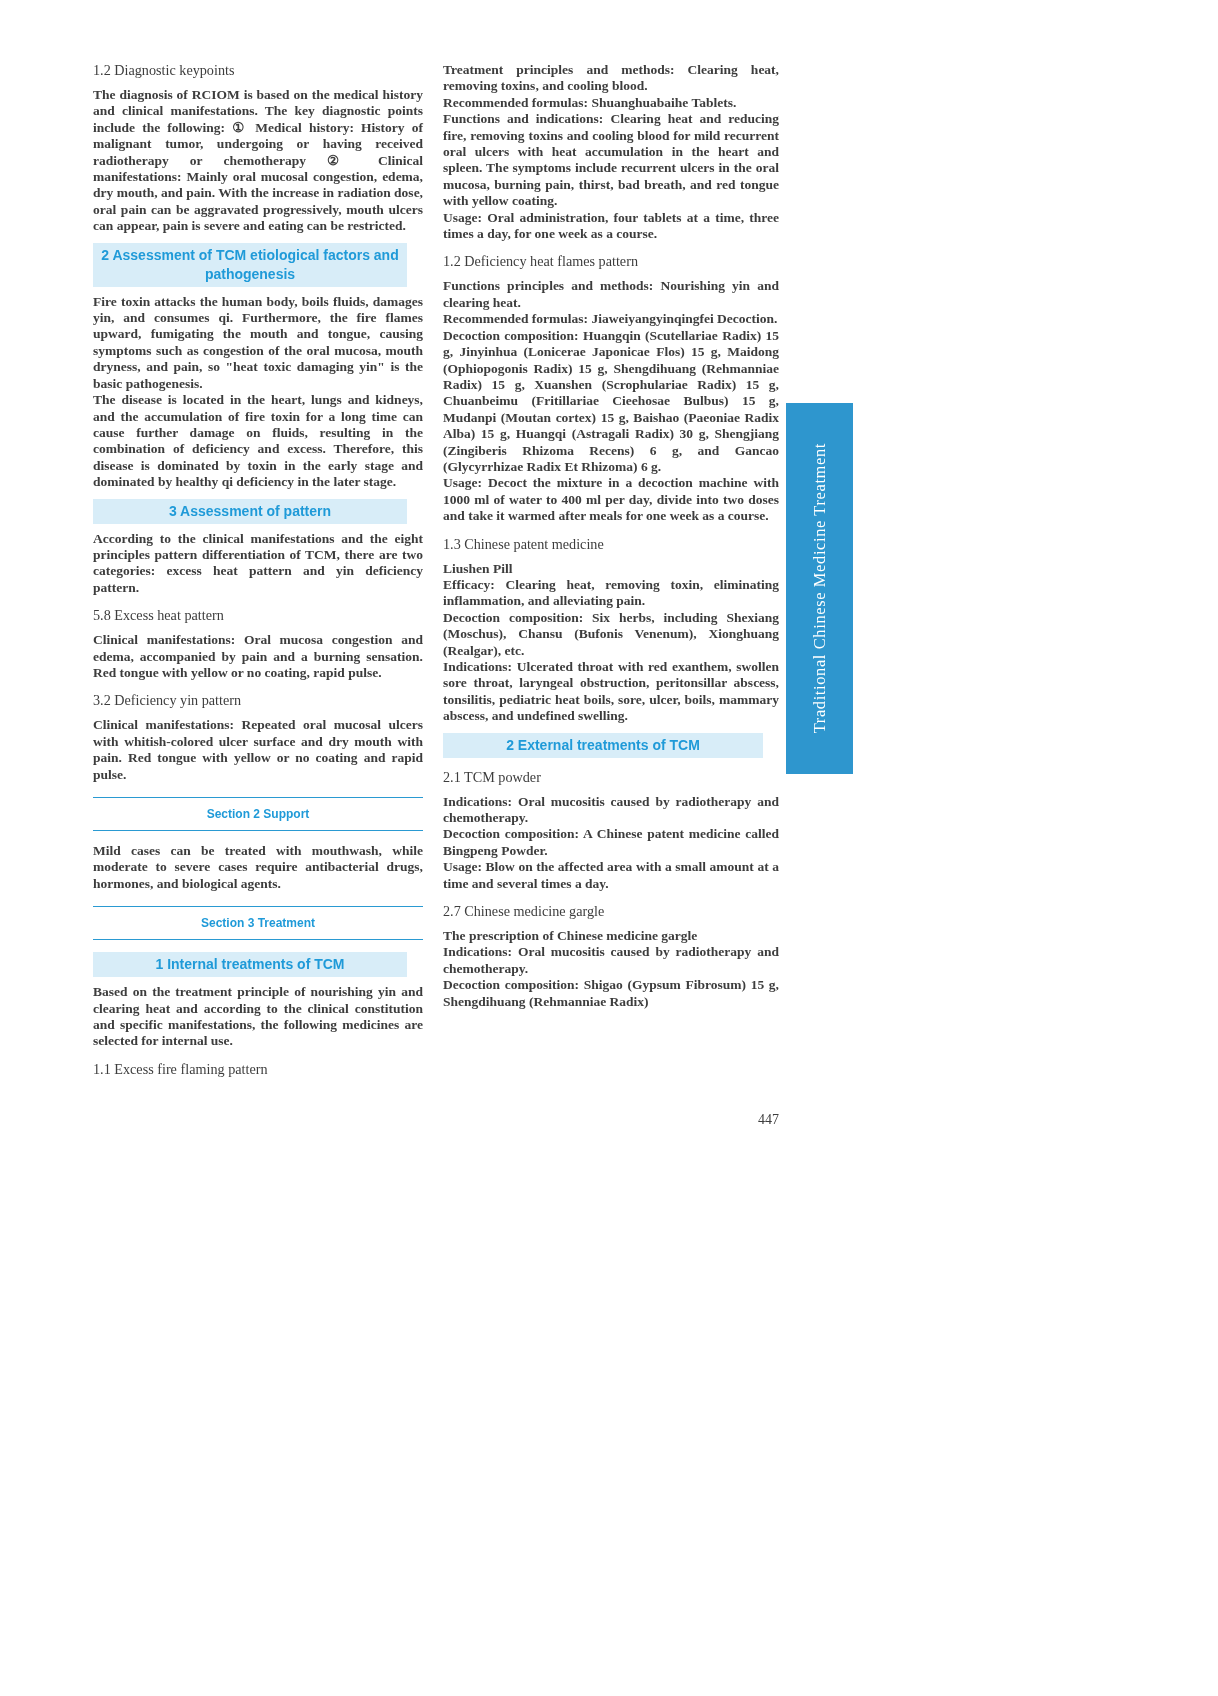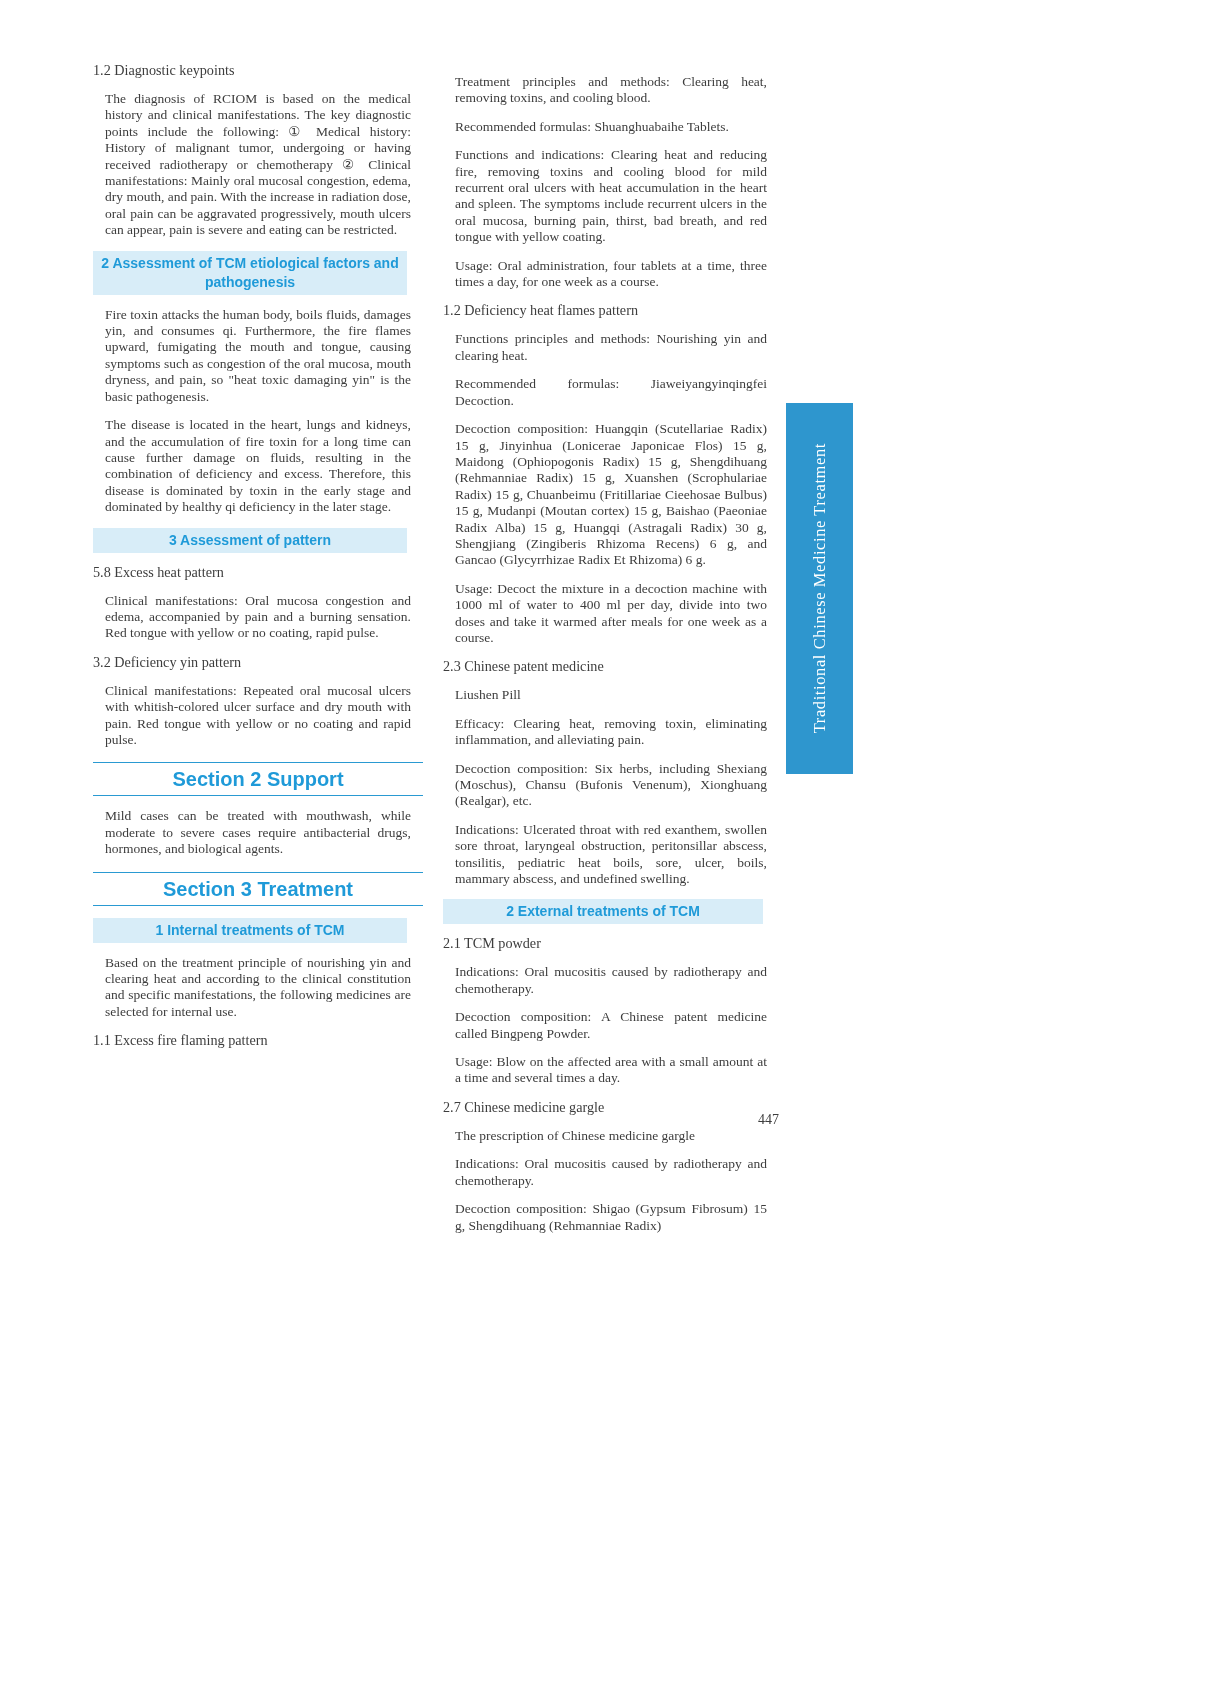--- a/index.html
+++ b/index.html
@@ -5,35 +5,35 @@
   html,body { margin:0; padding:0; background:#ffffff; }
   .page {
     position:relative; width:1218px; height:1696px; background:#ffffff;
     font-family:"Liberation Serif", serif; color:#3d3d3d; overflow:hidden;
   }
   .col { position:absolute; top:62px; }
   .col-left  { left:93px;  width:330px; }
   .col-right { left:443px; width:336px; }
 
   .para {
-    font-size:13.5px; line-height:16.4px; text-align:justify; margin:12px;
+    font-size:13.5px; line-height:16.4px; text-align:justify; margin:0;font-weight:bold;
   }
   .sub {
     font-size:14.2px; line-height:17px; margin:11px 0 8px 0;
   }
   .col > .sub:first-child { margin-top:0; }
   .hbox {
     background:#d8edf8; color:#1f9ad8;
     font-family:"Liberation Sans", sans-serif; font-weight:bold;
     font-size:14px; line-height:19px; text-align:center;
     padding:3px 6px; margin:8px 16px 7px 0;
   }
   .hrule {
     color:#1f9ad8; font-family:"Liberation Sans", sans-serif; font-weight:bold;
-    font-size:20px; line-height:18px; text-align:center;
+    font-size:12px; line-height:18px; text-align:center;
     border-top:1.6px solid #2a9ad2; border-bottom:1.6px solid #2a9ad2;
     padding:7px 0; margin:14px 0 12px 0;
   }
   .side-tab {
     position:absolute; left:786px; top:403px; width:67px; height:371px;
     background:#2e96ce; display:flex; align-items:center; justify-content:center;
   }
   .side-tab .tab-text {
     writing-mode:vertical-rl; transform:rotate(180deg);
     color:#ffffff; font-family:"Liberation Serif", serif;
@@ -49,20 +49,21 @@
 
 <div class="page">
 
   <div class="col col-left">
     <div class="sub">1.2 Diagnostic keypoints</div>
     <div class="para">The diagnosis of RCIOM is based on the medical history and clinical manifestations. The key diagnostic points include the following: ① Medical history: History of malignant tumor, undergoing or having received radiotherapy or chemotherapy ② Clinical manifestations: Mainly oral mucosal congestion, edema, dry mouth, and pain. With the increase in radiation dose, oral pain can be aggravated progressively, mouth ulcers can appear, pain is severe and eating can be restricted.</div>
     <div class="hbox">2 Assessment of TCM etiological factors and pathogenesis</div>
     <div class="para">Fire toxin attacks the human body, boils fluids, damages yin, and consumes qi. Furthermore, the fire flames upward, fumigating the mouth and tongue, causing symptoms such as congestion of the oral mucosa, mouth dryness, and pain, so "heat toxic damaging yin" is the basic pathogenesis.</div>
     <div class="para">The disease is located in the heart, lungs and kidneys, and the accumulation of fire toxin for a long time can cause further damage on fluids, resulting in the combination of deficiency and excess. Therefore, this disease is dominated by toxin in the early stage and dominated by healthy qi deficiency in the later stage.</div>
     <div class="hbox">3 Assessment of pattern</div>
+    <div class="para">According to the clinical manifestations and the eight principles pattern differentiation of TCM, there are two categories: excess heat pattern and yin deficiency pattern.</div>
     <div class="sub">5.8 Excess heat pattern</div>
     <div class="para">Clinical manifestations: Oral mucosa congestion and edema, accompanied by pain and a burning sensation. Red tongue with yellow or no coating, rapid pulse.</div>
     <div class="sub">3.2 Deficiency yin pattern</div>
     <div class="para">Clinical manifestations: Repeated oral mucosal ulcers with whitish-colored ulcer surface and dry mouth with pain. Red tongue with yellow or no coating and rapid pulse.</div>
     <div class="hrule">Section 2 Support</div>
     <div class="para">Mild cases can be treated with mouthwash, while moderate to severe cases require antibacterial drugs, hormones, and biological agents.</div>
     <div class="hrule">Section 3 Treatment</div>
     <div class="hbox">1 Internal treatments of TCM</div>
     <div class="para">Based on the treatment principle of nourishing yin and clearing heat and according to the clinical constitution and specific manifestations, the following medicines are selected for internal use.</div>
     <div class="sub">1.1 Excess fire flaming pattern</div>
@@ -71,21 +72,21 @@
   <div class="col col-right">
     <div class="para">Treatment principles and methods: Clearing heat, removing toxins, and cooling blood.</div>
     <div class="para">Recommended formulas: Shuanghuabaihe Tablets.</div>
     <div class="para">Functions and indications: Clearing heat and reducing fire, removing toxins and cooling blood for mild recurrent oral ulcers with heat accumulation in the heart and spleen. The symptoms include recurrent ulcers in the oral mucosa, burning pain, thirst, bad breath, and red tongue with yellow coating.</div>
     <div class="para">Usage: Oral administration, four tablets at a time, three times a day, for one week as a course.</div>
     <div class="sub">1.2 Deficiency heat flames pattern</div>
     <div class="para">Functions principles and methods: Nourishing yin and clearing heat.</div>
     <div class="para">Recommended formulas: Jiaweiyangyinqingfei Decoction.</div>
     <div class="para">Decoction composition: Huangqin (Scutellariae Radix) 15 g, Jinyinhua (Lonicerae Japonicae Flos) 15 g, Maidong (Ophiopogonis Radix) 15 g, Shengdihuang (Rehmanniae Radix) 15 g, Xuanshen (Scrophulariae Radix) 15 g, Chuanbeimu (Fritillariae Cieehosae Bulbus) 15 g, Mudanpi (Moutan cortex) 15 g, Baishao (Paeoniae Radix Alba) 15 g, Huangqi (Astragali Radix) 30 g, Shengjiang (Zingiberis Rhizoma Recens) 6 g, and Gancao (Glycyrrhizae Radix Et Rhizoma) 6 g.</div>
     <div class="para">Usage: Decoct the mixture in a decoction machine with 1000 ml of water to 400 ml per day, divide into two doses and take it warmed after meals for one week as a course.</div>
-    <div class="sub">2.3 Chinese patent medicine</div>
+    <div class="sub">1.3 Chinese patent medicine</div>
     <div class="para">Liushen Pill</div>
     <div class="para">Efficacy: Clearing heat, removing toxin, eliminating inflammation, and alleviating pain.</div>
     <div class="para">Decoction composition: Six herbs, including Shexiang (Moschus), Chansu (Bufonis Venenum), Xionghuang (Realgar), etc.</div>
     <div class="para">Indications: Ulcerated throat with red exanthem, swollen sore throat, laryngeal obstruction, peritonsillar abscess, tonsilitis, pediatric heat boils, sore, ulcer, boils, mammary abscess, and undefined swelling.</div>
     <div class="hbox">2 External treatments of TCM</div>
     <div class="sub">2.1 TCM powder</div>
     <div class="para">Indications: Oral mucositis caused by radiotherapy and chemotherapy.</div>
     <div class="para">Decoction composition: A Chinese patent medicine called Bingpeng Powder.</div>
     <div class="para">Usage: Blow on the affected area with a small amount at a time and several times a day.</div>
     <div class="sub">2.7 Chinese medicine gargle</div>

